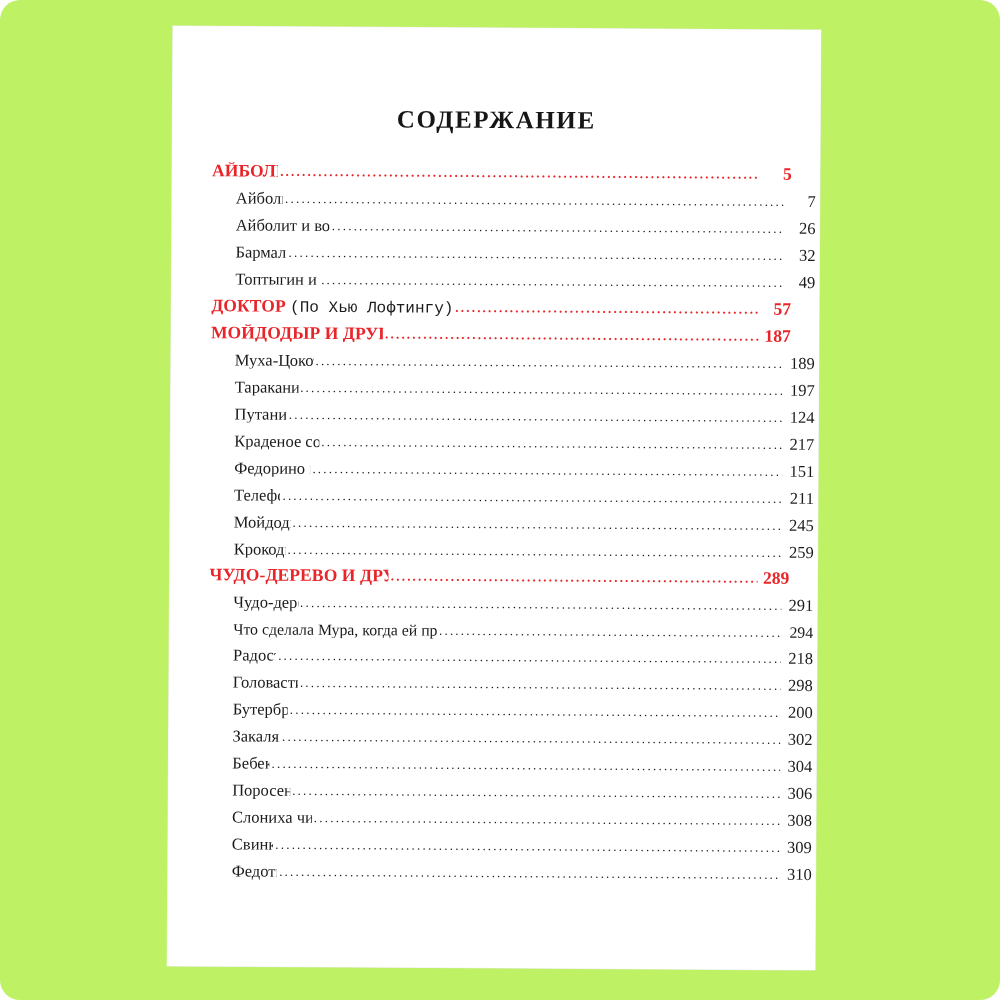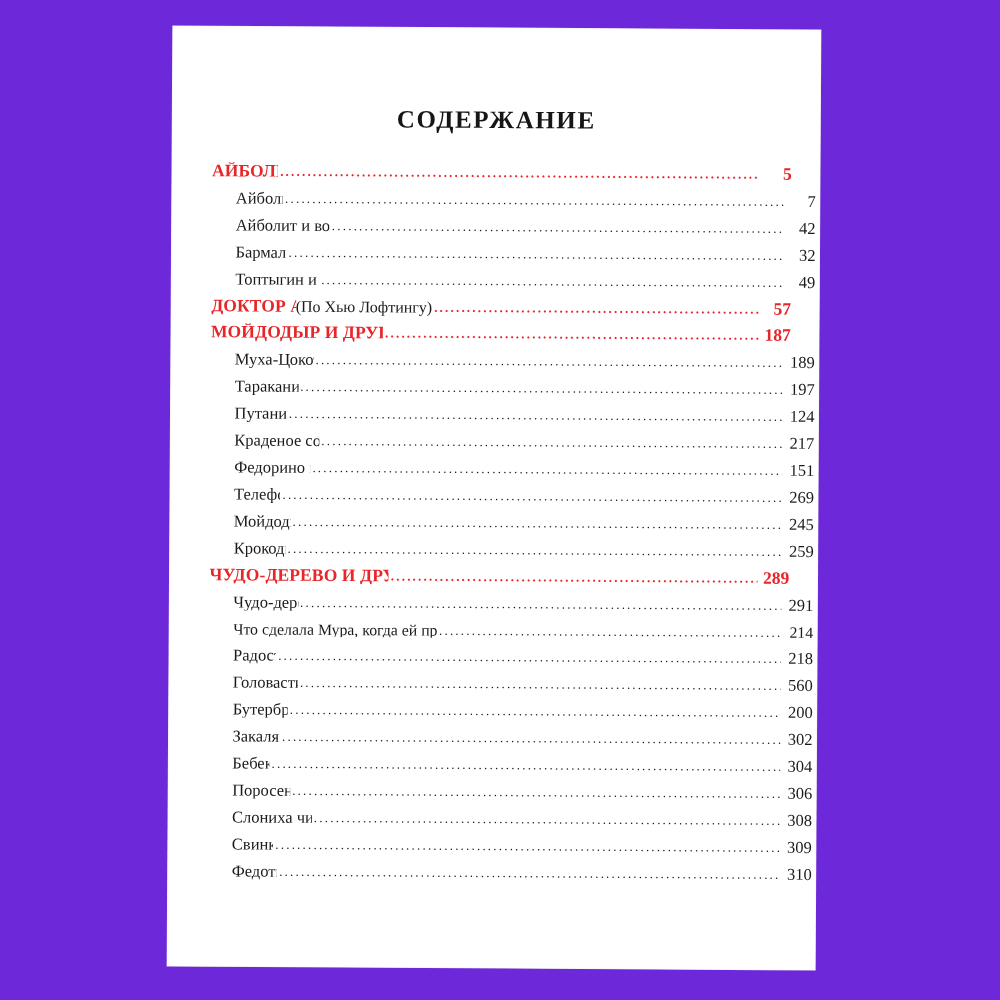--- a/index.html
+++ b/index.html
@@ -8,21 +8,22 @@
     width: 1000px;
     height: 1000px;
     background: #ffffff;
     font-family: "Liberation Serif", serif;
   }
   #page {
     position: relative;
     width: 1000px;
     height: 1000px;
     overflow: hidden;
-    background: #6d28d9;
+    background: #bef264;
+    border-radius: 20px;
   }
   
   #sheet {
     position: absolute;
     left: 170px;
     top: 28px;
     width: 648px;
     height: 940px;
     background: #ffffff;
     transform: rotate(0.35deg);
@@ -86,20 +87,21 @@
     margin-top: 9px;
     margin-bottom: 3px;
     letter-spacing: 0.1px;
   }
   .row.section .dots { color: #e8262a; }
   .row.section .sub {
     font-weight: normal;
     color: #1b1b1b;
     font-size: 16px;
     letter-spacing: 0;
+    font-family: Liberation Mono, monospace;
   }
   
   .row.item {
     color: #1b1b1b;
     font-size: 16.5px;
     padding-left: 24px;
     margin-top: 10.5px;
   }
   .row.item .dots { color: #1b1b1b; }
   .row.item .page { color: #1b1b1b; }
@@ -119,21 +121,21 @@
             <span class="page">5</span>
           </div>
           <div class="row item">
             <span class="label">Айболит</span>
             <span class="dots">.......................................................................................................................</span>
             <span class="page">7</span>
           </div>
           <div class="row item">
             <span class="label">Айболит и воробей</span>
             <span class="dots">.......................................................................................................................</span>
-            <span class="page">42</span>
+            <span class="page">26</span>
           </div>
           <div class="row item">
             <span class="label">Бармалей</span>
             <span class="dots">.......................................................................................................................</span>
             <span class="page">32</span>
           </div>
           <div class="row item">
             <span class="label">Топтыгин и лиса</span>
             <span class="dots">.......................................................................................................................</span>
             <span class="page">49</span>
@@ -170,21 +172,21 @@
             <span class="page">217</span>
           </div>
           <div class="row item">
             <span class="label">Федорино горе</span>
             <span class="dots">.......................................................................................................................</span>
             <span class="page">151</span>
           </div>
           <div class="row item">
             <span class="label">Телефон</span>
             <span class="dots">.......................................................................................................................</span>
-            <span class="page">269</span>
+            <span class="page">211</span>
           </div>
           <div class="row item">
             <span class="label">Мойдодыр</span>
             <span class="dots">.......................................................................................................................</span>
             <span class="page">245</span>
           </div>
           <div class="row item">
             <span class="label">Крокодил</span>
             <span class="dots">.......................................................................................................................</span>
             <span class="page">259</span>
@@ -195,31 +197,31 @@
             <span class="page">289</span>
           </div>
           <div class="row item">
             <span class="label">Чудо-дерево</span>
             <span class="dots">.......................................................................................................................</span>
             <span class="page">291</span>
           </div>
           <div class="row item long">
             <span class="label">Что сделала Мура, когда ей прочли сказку «Чудо-дерево»</span>
             <span class="dots">.......................................................................................................................</span>
-            <span class="page">214</span>
+            <span class="page">294</span>
           </div>
           <div class="row item">
             <span class="label">Радость</span>
             <span class="dots">.......................................................................................................................</span>
             <span class="page">218</span>
           </div>
           <div class="row item">
             <span class="label">Головастики</span>
             <span class="dots">.......................................................................................................................</span>
-            <span class="page">560</span>
+            <span class="page">298</span>
           </div>
           <div class="row item">
             <span class="label">Бутерброд</span>
             <span class="dots">.......................................................................................................................</span>
             <span class="page">200</span>
           </div>
           <div class="row item">
             <span class="label">Закаляка</span>
             <span class="dots">.......................................................................................................................</span>
             <span class="page">302</span>

